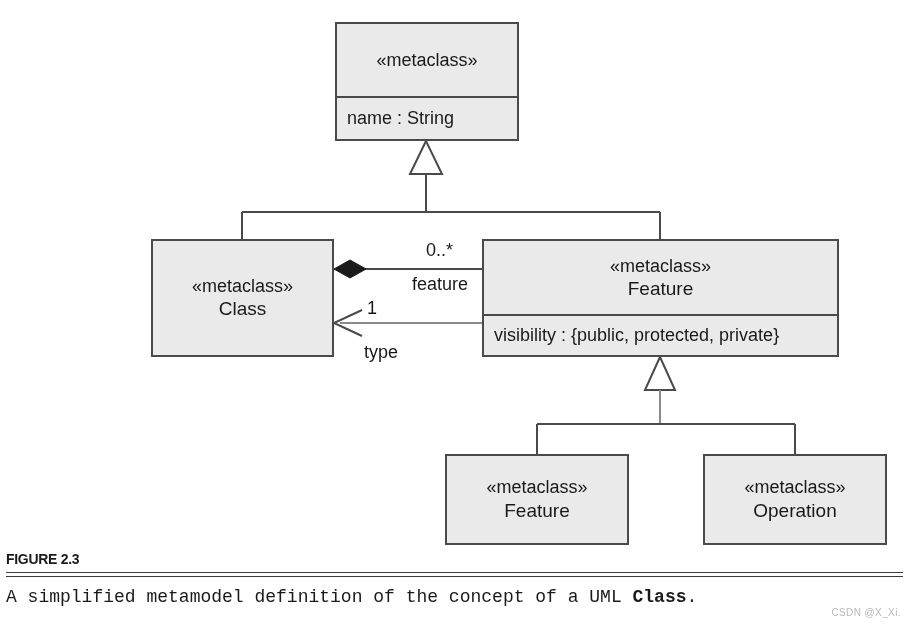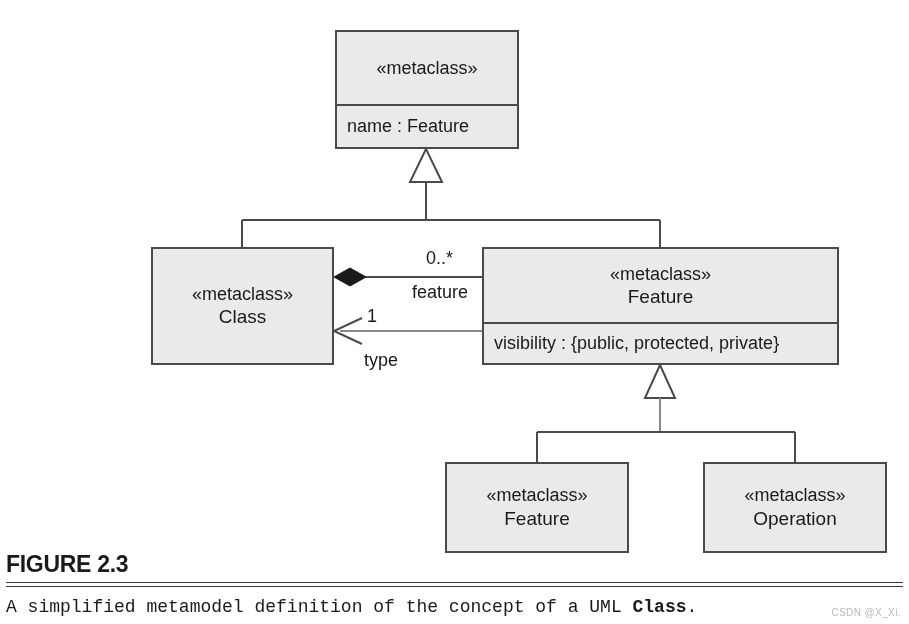--- a/index.html
+++ b/index.html
@@ -17,21 +17,21 @@
     width: 909px;
     height: 624px;
     background: #ffffff;
     overflow: hidden;
   }
 
   
   #diagram {
     position: absolute;
     left: 0;
-    top: 12px;
+    top: 4px;
     width: 909px;
     height: 552px;
   }
   #diagram-svg {
     position: absolute;
     left: 0;
     top: 0;
   }
 
   
@@ -113,21 +113,21 @@
     left: 0;
     top: 552px;
     width: 909px;
     height: 72px;
     box-sizing: border-box;
     padding: 0 6px;
   }
   #figure-number {
     font-family: "Liberation Sans", sans-serif;
     font-weight: bold;
-    font-size: 23px;
+    font-size: 14px;
     letter-spacing: -0.3px;
     color: #1a1a1a;
     margin: 0 0 5px 0;
     line-height: 1.1;
   }
   #caption-rule {
     width: 100%;
     height: 3px;
     border-top: 1px solid #3a3a3a;
     border-bottom: 1px solid #3a3a3a;
@@ -195,21 +195,21 @@
         <line x1="537" y1="420" x2="537" y2="450" stroke="#4a4a4a" stroke-width="2"></line>
         <line x1="795" y1="420" x2="795" y2="450" stroke="#4a4a4a" stroke-width="2"></line>
       </g>
     </svg>
 
     <div class="uml-box" id="box-namedelement">
       <div class="compartment name-comp">
         <div class="stereotype">«metaclass»</div>
       </div>
       <div class="compartment attr-comp">
-        <div class="attr-text">name : Feature</div>
+        <div class="attr-text">name : String</div>
       </div>
     </div>
 
     <div class="uml-box" id="box-class">
       <div class="compartment name-comp">
         <div class="stereotype">«metaclass»</div>
         <div class="class-name">Class</div>
       </div>
     </div>
 

